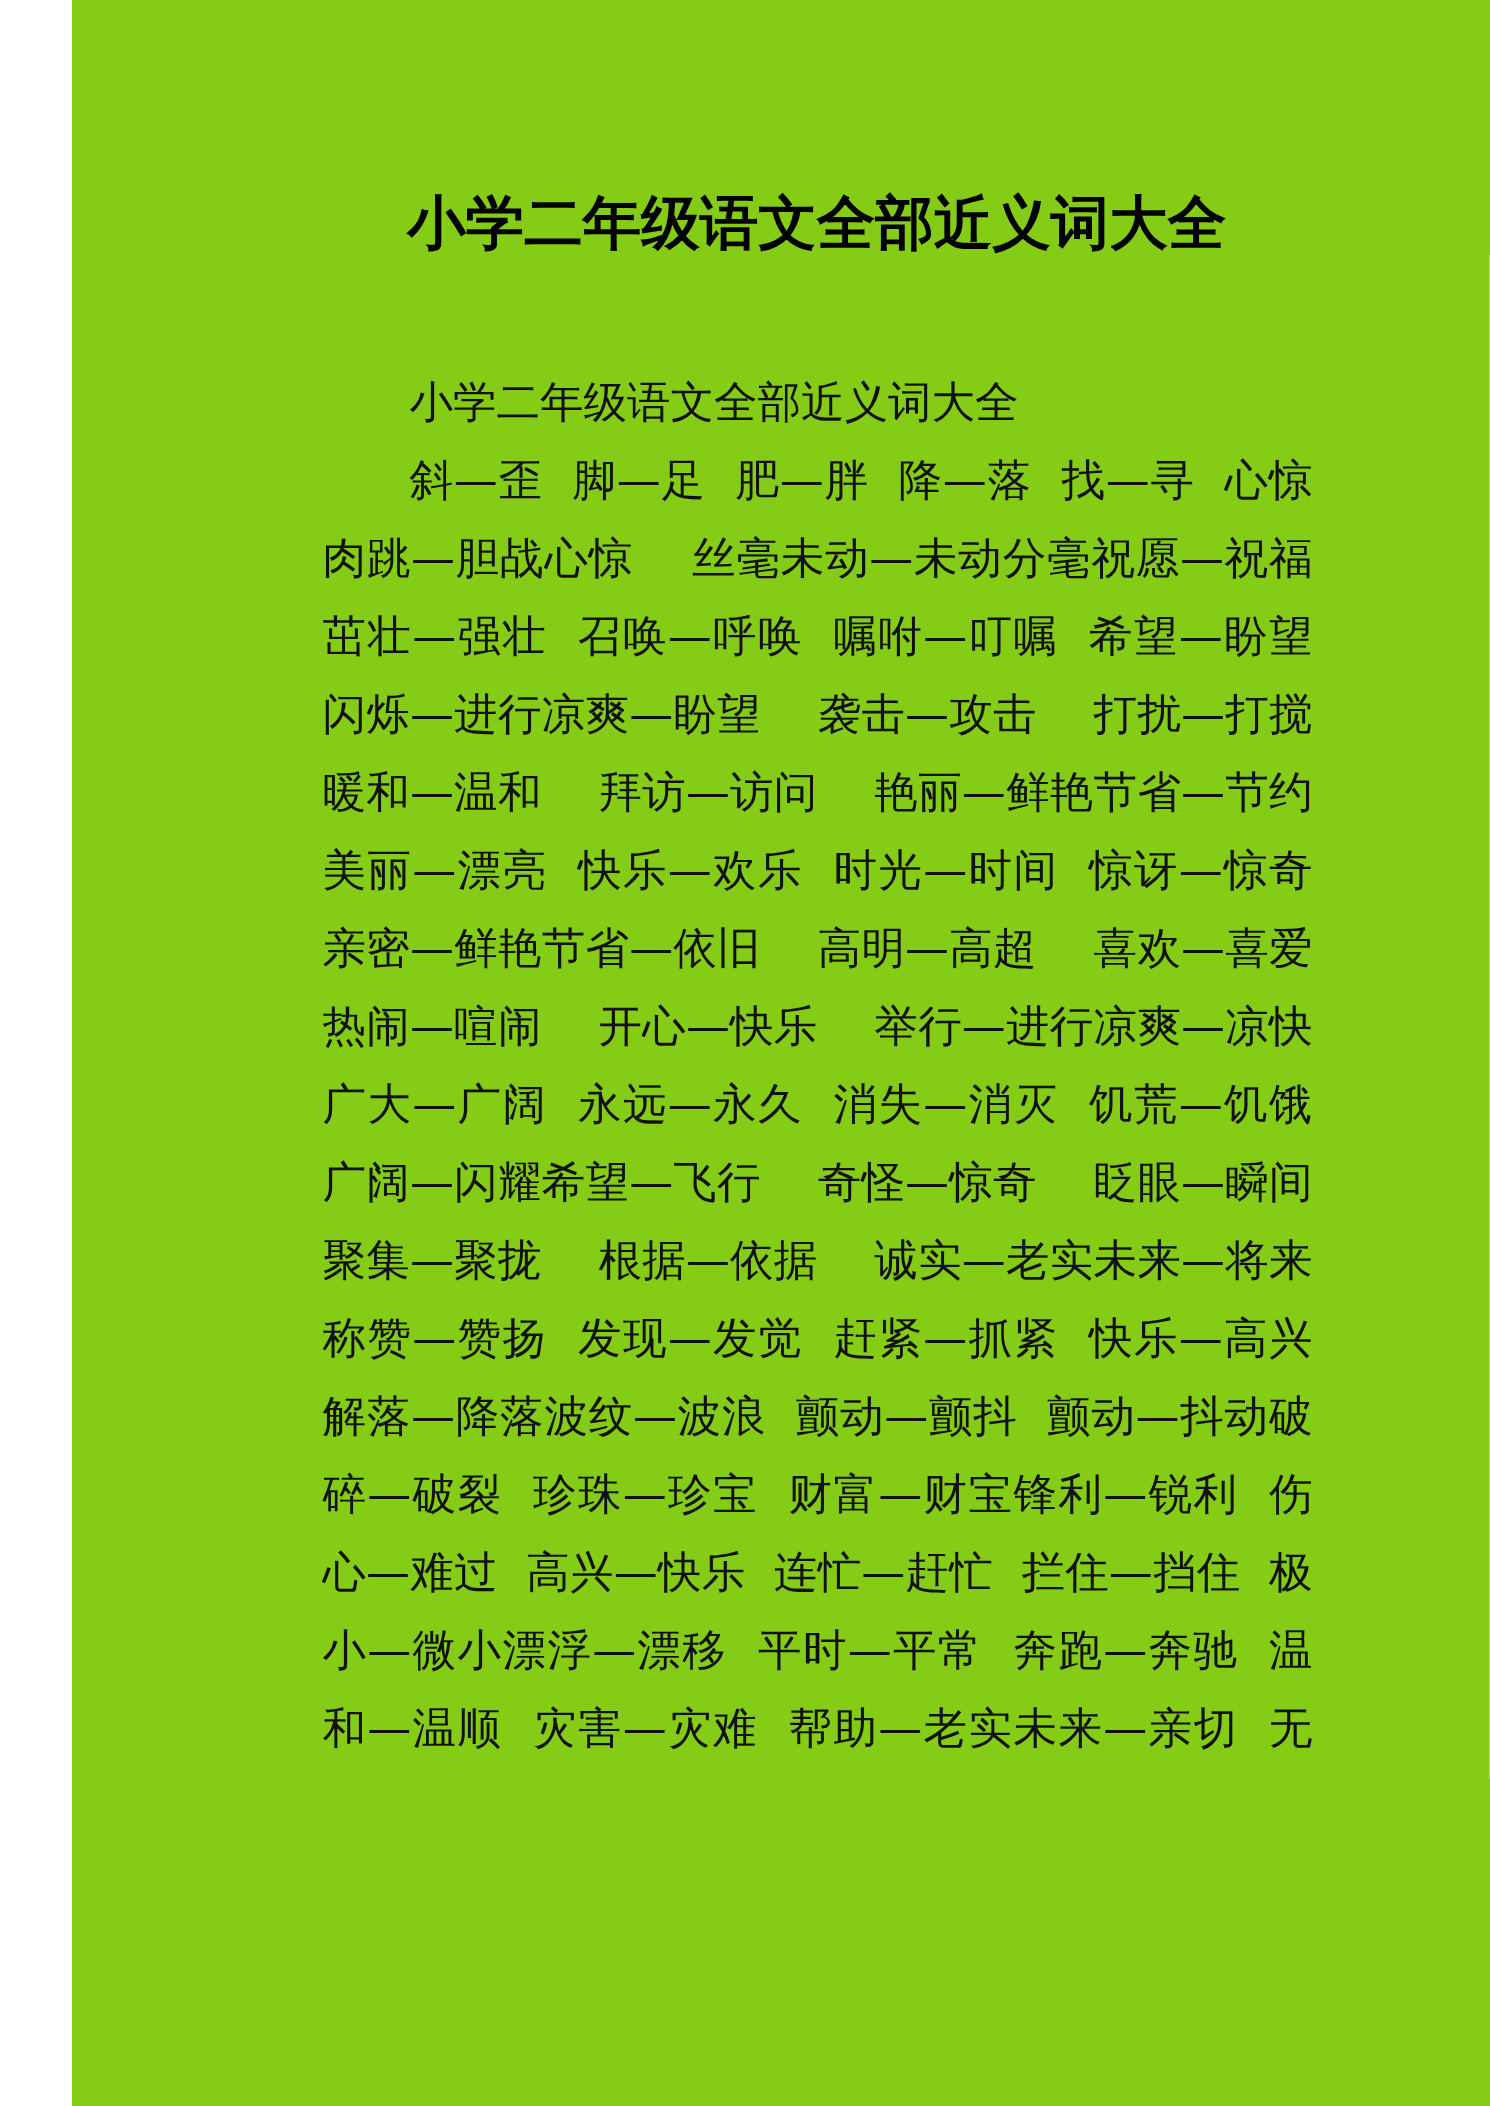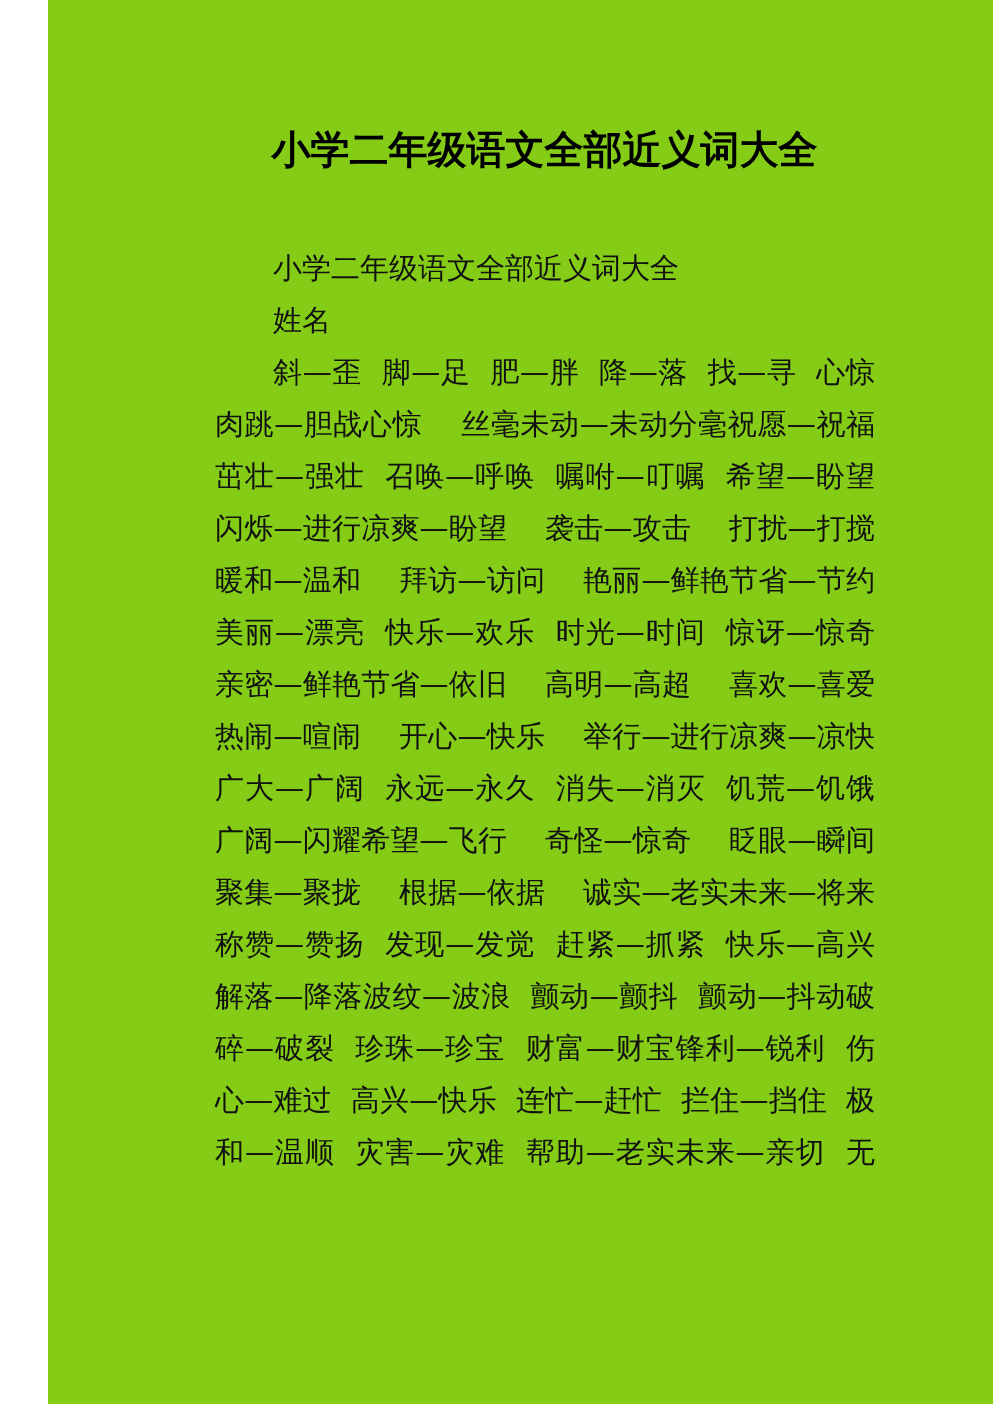--- a/index.html
+++ b/index.html
@@ -22,31 +22,31 @@
   .line.noj { text-align-last: left; }
 </style>
 </head>
 <body>
 
 <div class="page">
   <div class="title">小学二年级语文全部近义词大全</div>
 
   <div class="body">
     <span class="line first noj">小学二年级语文全部近义词大全</span>
-    <span class="line first noj">姓名</span>
     <span class="line first">斜—歪  脚—足  肥—胖  降—落  找—寻  心惊</span>
     <span class="line">肉跳—胆战心惊    丝毫未动—未动分毫祝愿—祝福</span>
     <span class="line">茁壮—强壮  召唤—呼唤  嘱咐—叮嘱  希望—盼望</span>
     <span class="line">闪烁—进行凉爽—盼望    袭击—攻击    打扰—打搅</span>
     <span class="line">暖和—温和    拜访—访问    艳丽—鲜艳节省—节约</span>
     <span class="line">美丽—漂亮  快乐—欢乐  时光—时间  惊讶—惊奇</span>
     <span class="line">亲密—鲜艳节省—依旧    高明—高超    喜欢—喜爱</span>
     <span class="line">热闹—喧闹    开心—快乐    举行—进行凉爽—凉快</span>
     <span class="line">广大—广阔  永远—永久  消失—消灭  饥荒—饥饿</span>
     <span class="line">广阔—闪耀希望—飞行    奇怪—惊奇    眨眼—瞬间</span>
     <span class="line">聚集—聚拢    根据—依据    诚实—老实未来—将来</span>
     <span class="line">称赞—赞扬  发现—发觉  赶紧—抓紧  快乐—高兴</span>
     <span class="line">解落—降落波纹—波浪  颤动—颤抖  颤动—抖动破</span>
     <span class="line">碎—破裂  珍珠—珍宝  财富—财宝锋利—锐利  伤</span>
     <span class="line">心—难过  高兴—快乐  连忙—赶忙  拦住—挡住  极</span>
+    <span class="line">小—微小漂浮—漂移  平时—平常  奔跑—奔驰  温</span>
     <span class="line">和—温顺  灾害—灾难  帮助—老实未来—亲切  无</span>
   </div>
 </div>
 
 </body></html>

